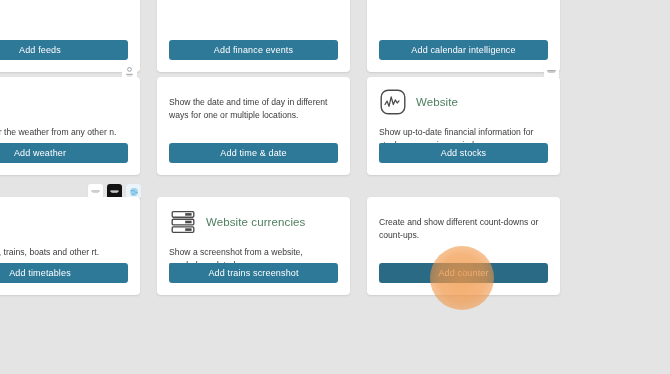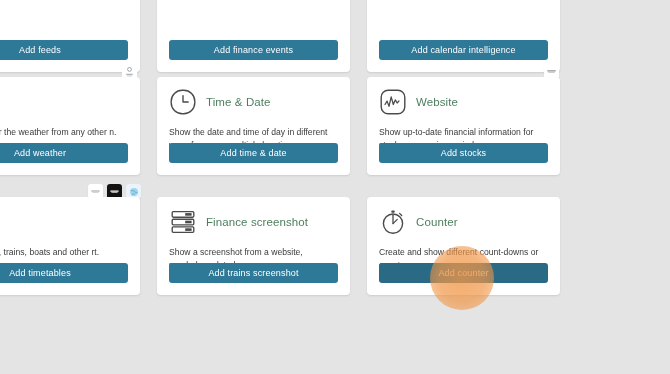--- a/index.html
+++ b/index.html
@@ -179,27 +179,20 @@
         
       </div>
       <div class="card-desc">al weather or the weather from any other
 n.</div>
     </div>
     <button class="card-btn">Add weather</button>
   </div>
 
   <div class="card row1 col1">
     <div class="card-inner">
-      <div class="card-head">
-        <svg class="card-icon" viewBox="0 0 28 28">
-          <rect x="2.2" y="2.2" width="23.6" height="23.6" rx="11" ry="11" fill="none" stroke="#4a4a4a" stroke-width="1.4"></rect>
-          <path d="M14 7.6V14h5.2" fill="none" stroke="#4a4a4a" stroke-width="1.4" stroke-linecap="round" stroke-linejoin="round"></path>
-        </svg>
-        <span class="card-title">Time &amp; Date</span>
-      </div>
       <div class="card-desc">Show the date and time of day in different ways for one or multiple locations.</div>
     </div>
     <button class="card-btn">Add time &amp; date</button>
   </div>
 
   <div class="card row1 col2">
     <div class="card-inner">
       <div class="card-head">
         <svg class="card-icon" viewBox="0 0 28 28">
           <rect x="2.2" y="2.2" width="23.6" height="23.6" rx="7" ry="7" fill="none" stroke="#4a4a4a" stroke-width="1.4"></rect>
@@ -249,39 +242,29 @@
     <div class="card-inner">
       <div class="card-head">
         <svg class="card-icon" viewBox="0 0 28 28">
           <rect x="3.2" y="3.6" width="21.6" height="5.6" rx="1.1" fill="none" stroke="#4a4a4a" stroke-width="1.35"></rect>
           <rect x="3.2" y="11.2" width="21.6" height="5.6" rx="1.1" fill="none" stroke="#4a4a4a" stroke-width="1.35"></rect>
           <rect x="3.2" y="18.8" width="21.6" height="5.6" rx="1.1" fill="none" stroke="#4a4a4a" stroke-width="1.35"></rect>
           <rect x="16.2" y="5.1" width="6.4" height="2.6" fill="#4a4a4a"></rect>
           <rect x="16.2" y="12.7" width="6.4" height="2.6" fill="#4a4a4a"></rect>
           <rect x="16.2" y="20.3" width="6.4" height="2.6" fill="#4a4a4a"></rect>
         </svg>
-        <span class="card-title">Finance screenshot</span>
+        <span class="card-title">Website currencies</span>
       </div>
       <div class="card-desc">Show a screenshot from a website, regularly updated.</div>
     </div>
     <button class="card-btn">Add trains screenshot</button>
   </div>
 
   <div class="card row2 col2">
     <div class="card-inner">
-      <div class="card-head">
-        <svg class="card-icon" viewBox="0 0 28 28">
-          <circle cx="14" cy="15.6" r="9.6" fill="none" stroke="#4a4a4a" stroke-width="1.4"></circle>
-          <path d="M14 15.6V7.2" fill="none" stroke="#4a4a4a" stroke-width="1.3" stroke-linecap="round"></path>
-          <path d="M14 15.6l4.3-4.3" fill="none" stroke="#4a4a4a" stroke-width="1.2" stroke-linecap="round"></path>
-          <rect x="12.3" y="2.6" width="3.4" height="2.2" rx="0.7" fill="#4a4a4a"></rect>
-          <path d="M20.6 5.4l2.1 2.1" stroke="#4a4a4a" stroke-width="1.3" stroke-linecap="round"></path>
-        </svg>
-        <span class="card-title">Counter</span>
-      </div>
       <div class="card-desc">Create and show different count-downs or count-ups.</div>
     </div>
     <button class="card-btn dim">Add counter</button>
   </div>
 
   <div class="cursor-highlight" style="left:430px; top:214px;"></div>
 
 </div>
 
 </body></html>

